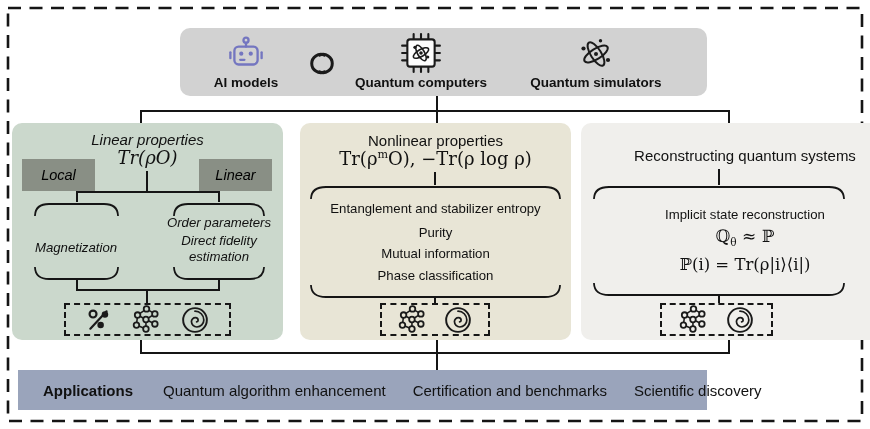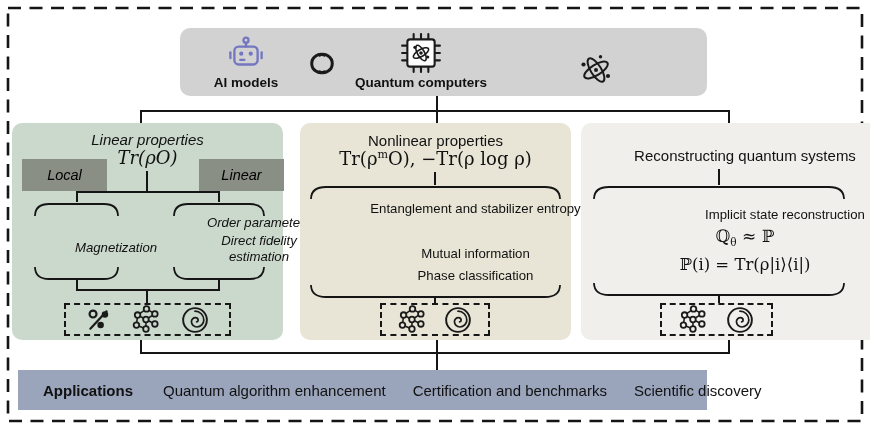--- a/index.html
+++ b/index.html
@@ -19,23 +19,23 @@
 
   
   .panel{position:absolute;top:123px;height:217px;border-radius:10px;}
   .panel-linear{left:12px;width:271px;background:var(--linear-bg,#cbd8cc);font-style:italic;}
   .panel-nonlinear{left:300px;width:271px;background:var(--nonlinear-bg,#e8e5d6);}
   .panel-recon{left:581px;width:328px;background:var(--recon-bg,#f0efec);}
   .p-title{position:absolute;left:0;width:100%;text-align:center;font-size:15px;}
   .math{font-family:"DejaVu Serif","DejaVu Sans",serif;}
   .p-math{position:absolute;left:0;width:100%;text-align:center;font-size:18px;}
   .p-math sup{font-size:0.62em;} .p-math sub{font-size:0.62em;}
-  .tag{position:absolute;width:85px;height:32px;background:var(--tag-bg,#898f85);
+  .tag{position:absolute;width:73px;height:32px;background:var(--tag-bg,#898f85);
     display:flex;align-items:center;justify-content:center;font-size:14.5px;color:#000;}
-  .g-text{position:absolute;text-align:center;font-size:13.2px;line-height:1.18;margin-left:40px;}
+  .g-text{position:absolute;text-align:center;font-size:13.2px;line-height:1.18;}
   .brace{position:absolute;}
   .brace path{fill:none;stroke:var(--line,#151515);stroke-width:1.8;stroke-linecap:round;}
   .dash-box{position:absolute;height:33px;border:2px dashed #161616;box-sizing:border-box;
     display:flex;align-items:center;justify-content:space-evenly;}
   .icon-stroke{fill:none;stroke:#1a1a1a;stroke-width:1.7;stroke-linecap:round;stroke-linejoin:round;}
   .icon-fill{fill:#1a1a1a;stroke:none;}
   .panel-linear .net-node{fill:var(--linear-bg,#cbd8cc);}
   .panel-nonlinear .net-node{fill:var(--nonlinear-bg,#e8e5d6);}
   .panel-recon .net-node{fill:var(--recon-bg,#f0efec);}
   .net-node{stroke:#1a1a1a;stroke-width:1.6;}
@@ -113,20 +113,21 @@
       <svg width="40" height="40" viewBox="0 0 40 40">
         <g fill="none" stroke="#1a1a1a" stroke-width="2">
           <ellipse cx="20" cy="20" rx="13.5" ry="5.2" transform="rotate(-32 20 20)"></ellipse>
           <ellipse cx="20" cy="20" rx="13.5" ry="5.2" transform="rotate(58 20 20)"></ellipse>
         </g>
         <circle cx="20" cy="20" r="2" fill="#1a1a1a"></circle>
         <circle cx="7.5" cy="14.5" r="2.1" fill="#1a1a1a"></circle>
         <circle cx="32" cy="26" r="2.1" fill="#1a1a1a"></circle>
         <circle cx="24.5" cy="6.8" r="1.7" fill="#1a1a1a"></circle>
       </svg>
+      <div class="tb-label">Quantum simulators</div>
     </div>
   </div>
 
   <div class="line vl" style="left:436px;top:96px;height:14px"></div>
   <div class="line hl" style="left:140px;top:110px;width:590px"></div>
   <div class="line vl" style="left:140px;top:110px;height:13px"></div>
   <div class="line vl" style="left:436px;top:110px;height:13px"></div>
   <div class="line vl" style="left:728px;top:110px;height:13px"></div>
 
   <div class="panel panel-linear">
@@ -199,20 +200,21 @@
   <div class="panel panel-nonlinear">
     <div class="p-title" style="top:9px">Nonlinear properties</div>
     <div class="p-math math" style="top:25px"><span>Tr(ρ</span><sup>m</sup><span>O), −Tr(ρ log ρ)</span></div>
 
     <div class="line vl" style="left:134px;top:49px;height:13px"></div>
     <svg class="brace" style="left:10px;top:62px" width="251" height="14">
       <path d="M1 13.5 Q1.5 2 16 2 H235 Q249.5 2 250 13.5"></path>
       </svg>
 
     <div class="g-text" style="left:0;top:78px;width:100%">Entanglement and stabilizer entropy</div>
+    <div class="g-text" style="left:0;top:102px;width:100%">Purity</div>
     <div class="g-text" style="left:0;top:123px;width:100%">Mutual information</div>
     <div class="g-text" style="left:0;top:145px;width:100%">Phase classification</div>
 
     <svg class="brace" style="left:10px;top:162px" width="251" height="14">
       <path d="M1 0.5 Q1.5 12 16 12 H235 Q249.5 12 250 0.5"></path>
       </svg>
     <div class="line vl" style="left:134px;top:175px;height:5px"></div>
 
     <div class="dash-box" style="left:80px;top:180px;width:110px">
       <svg width="29" height="29" viewBox="0 0 26 26">

